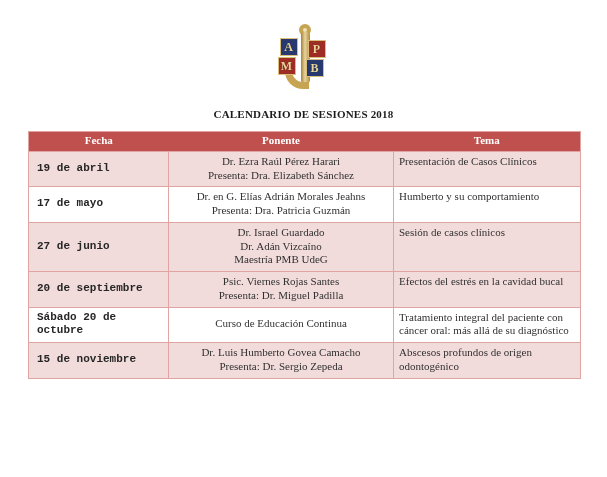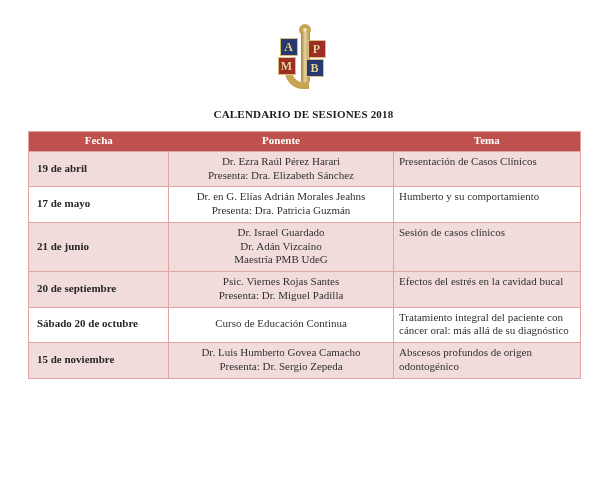--- a/index.html
+++ b/index.html
@@ -90,21 +90,21 @@
     padding:2px 4px 3px 4px;
     text-align:center;
   }
   tbody td{
     border:1px solid var(--border-color,#e0a5a2);
     padding:3px 8px 4px 8px;
     vertical-align:middle;
     background:#ffffff;
   }
   tbody tr.alt td{background:var(--row-alt-bg,#f2dcdb);}
-  td.fecha{font-weight:bold;color:#262626;text-align:left;}
+  td.fecha{font-weight:bold;color:#262626;text-align:left;font-family:Liberation Mono, monospace;}
   td.ponente{text-align:center;}
   td.tema{vertical-align:top;text-align:left;padding-left:5px;}
 </style>
 </head>
 <body>
 
 <div class="page">
 
   <div class="logo">
     <div class="j-curl"></div>
@@ -142,21 +142,21 @@
         </tr>
         <tr>
           <td class="fecha">17 de mayo</td>
           <td class="ponente">
             <div>Dr. en G. Elías Adrián Morales Jeahns</div>
             <div>Presenta: Dra. Patricia Guzmán</div>
           </td>
           <td class="tema">Humberto y su comportamiento</td>
         </tr>
         <tr class="alt">
-          <td class="fecha">21 de junio</td>
+          <td class="fecha">27 de junio</td>
           <td class="ponente">
             <div>Dr. Israel Guardado</div>
             <div>Dr. Adán Vizcaíno</div>
             <div>Maestría PMB UdeG</div>
           </td>
           <td class="tema">Sesión de casos clínicos</td>
         </tr>
         <tr class="alt">
           <td class="fecha">20 de septiembre</td>
           <td class="ponente">

